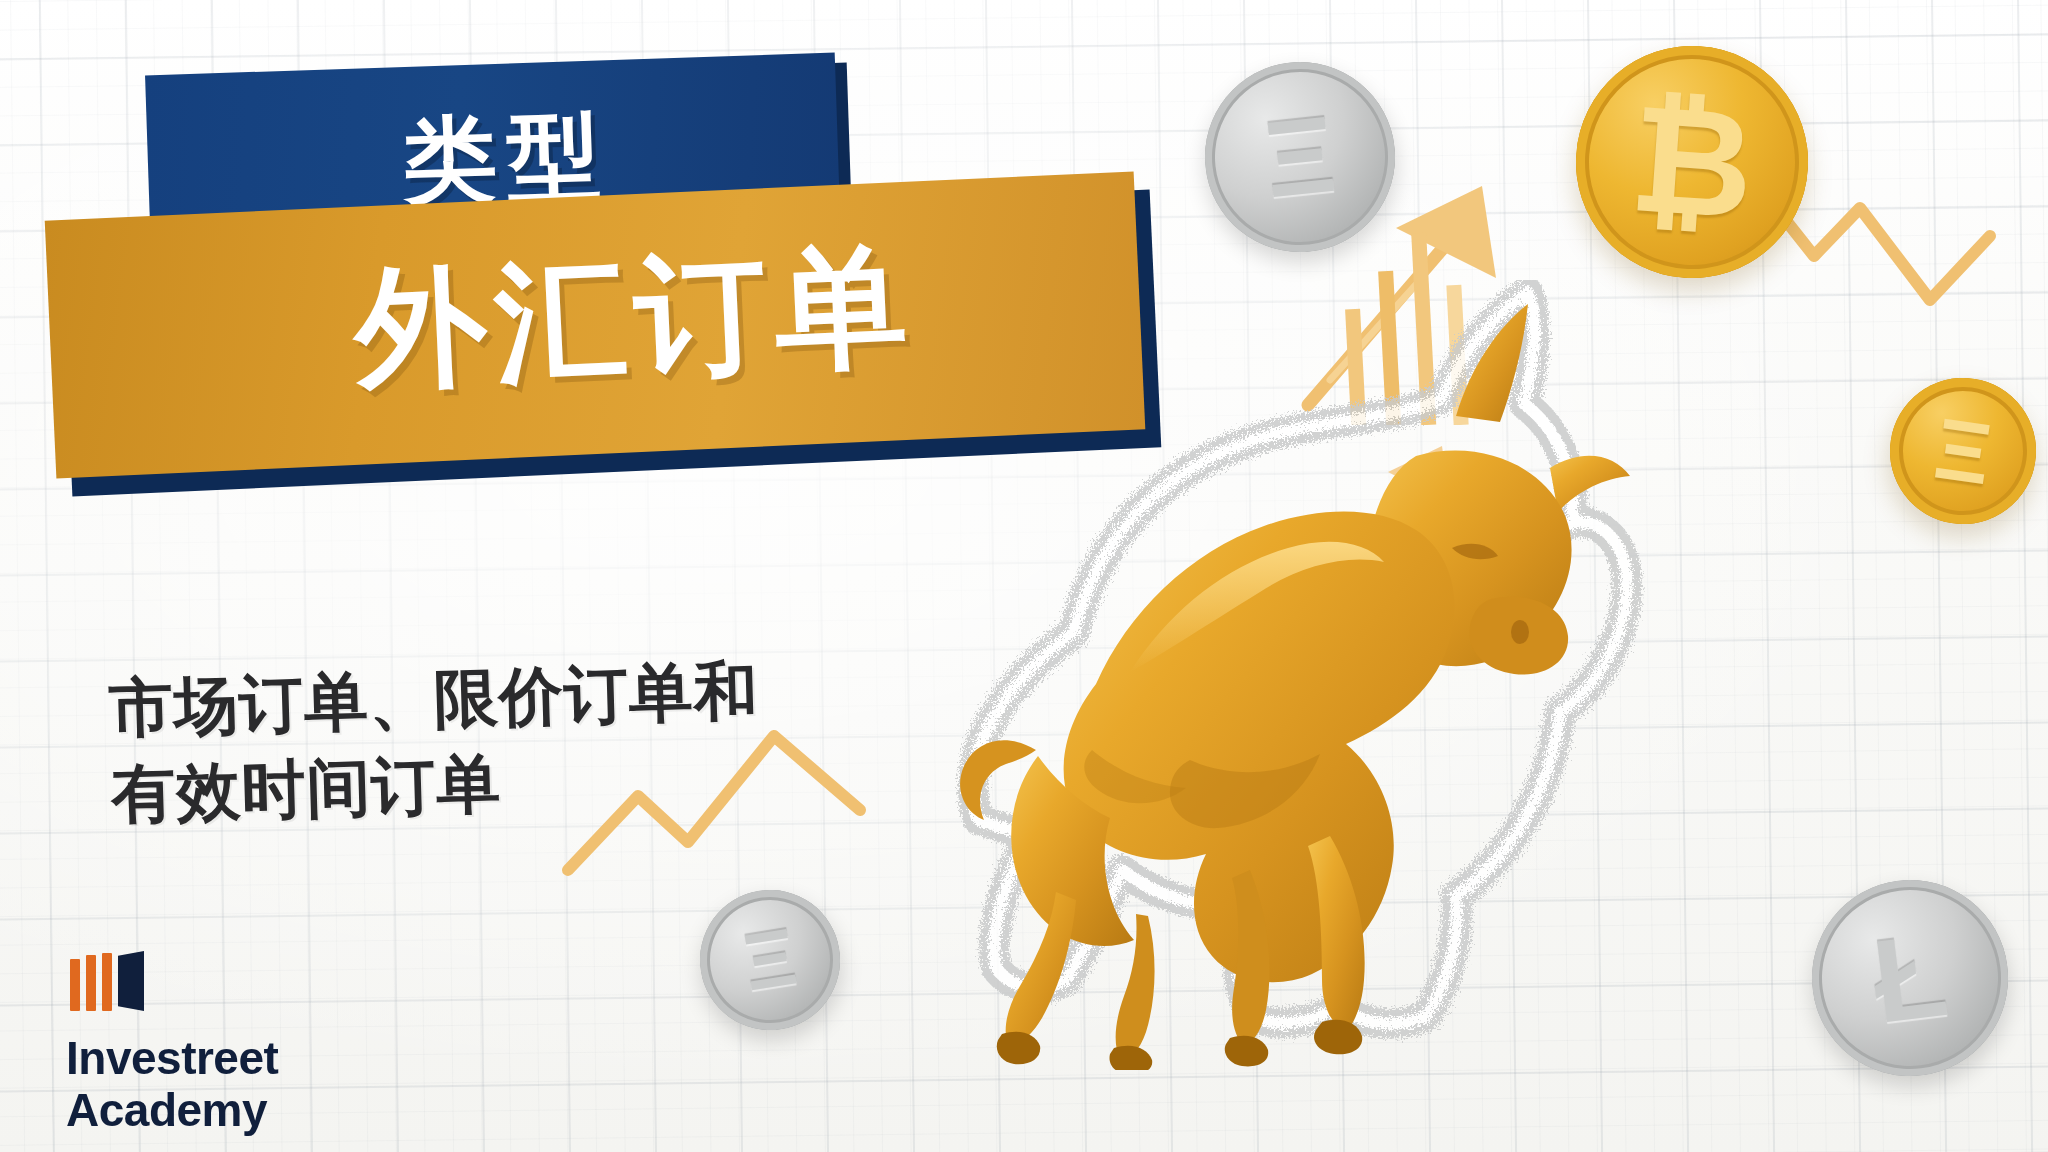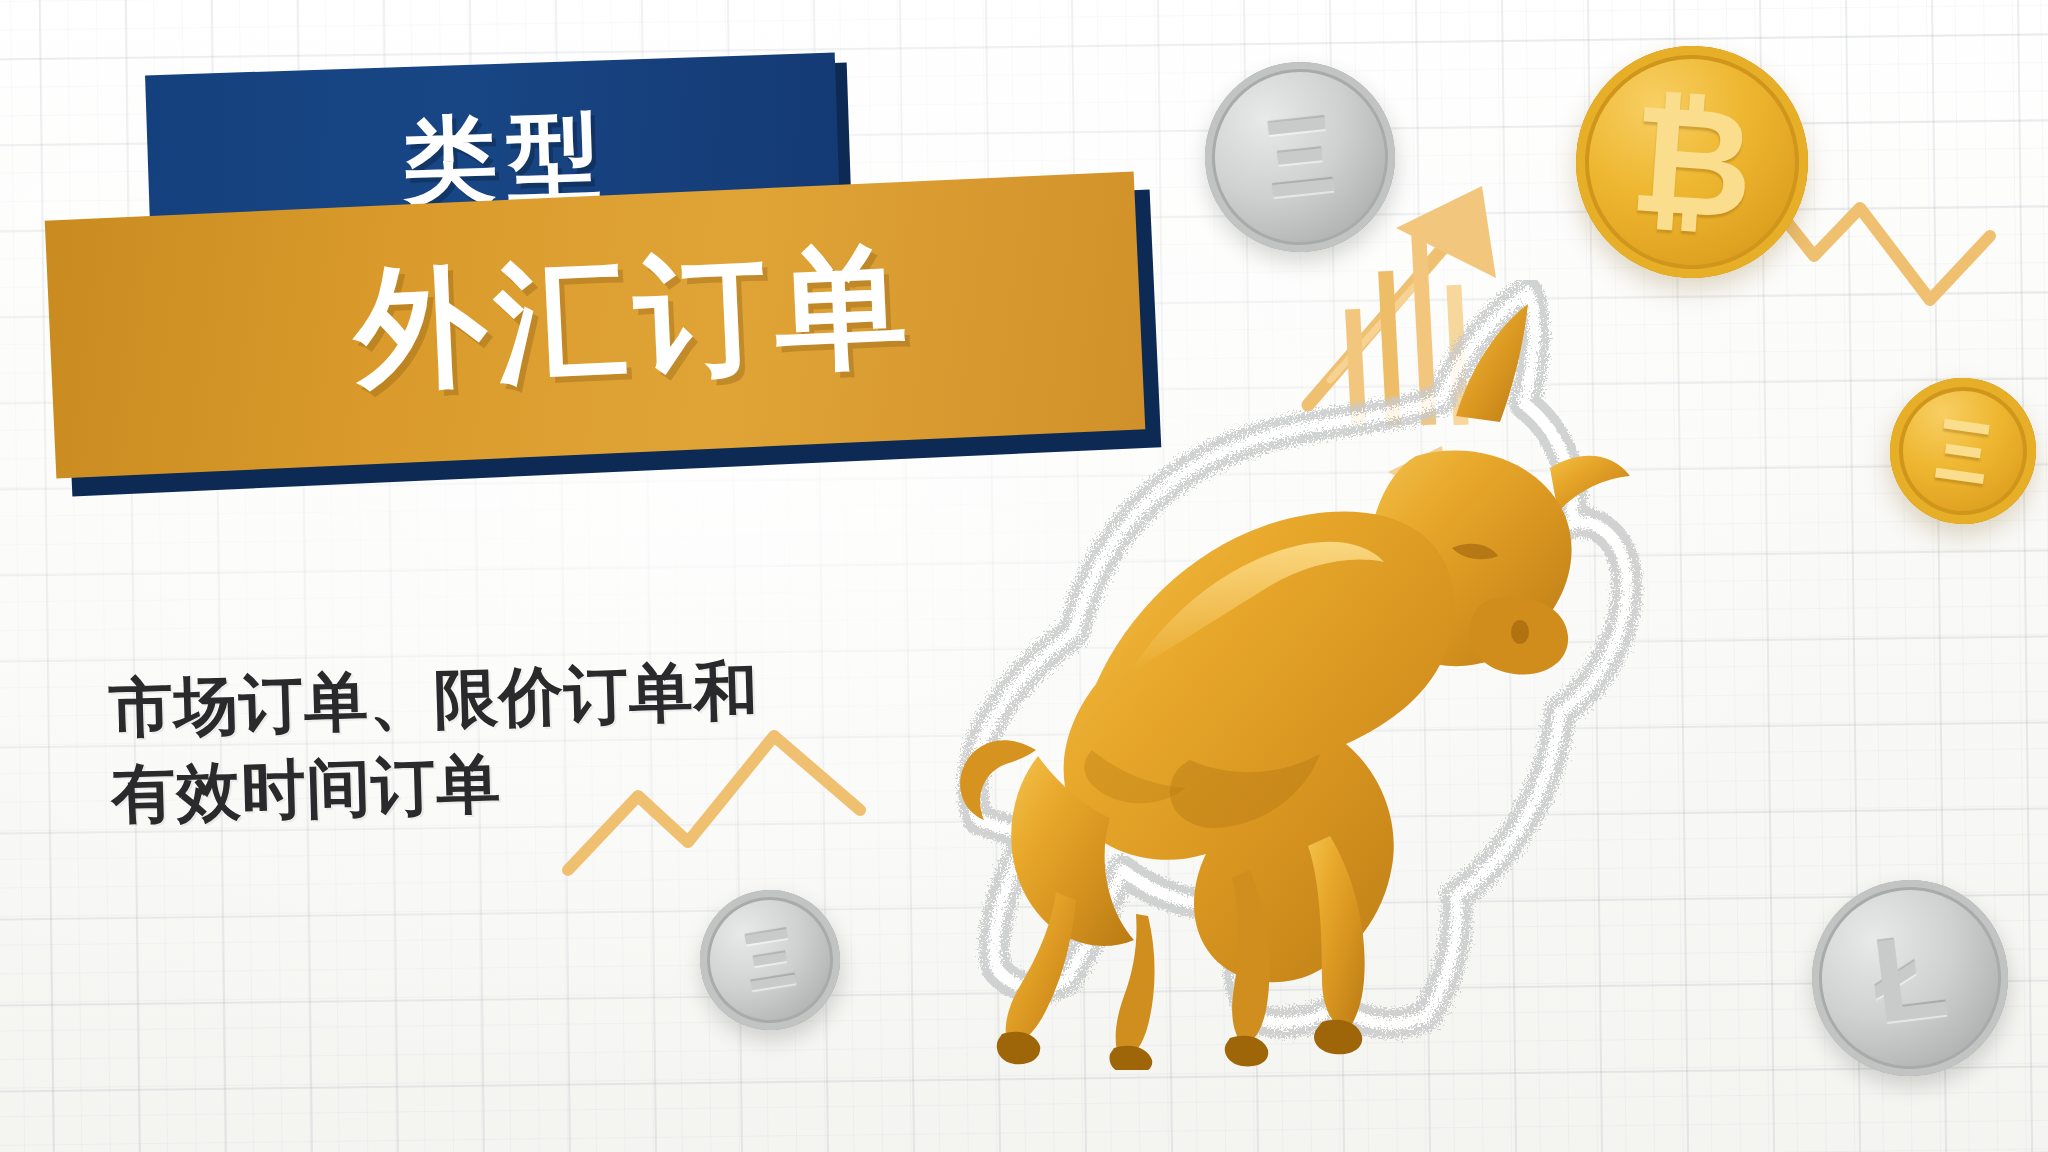--- a/index.html
+++ b/index.html
@@ -349,14 +349,26 @@
     <div class="ribbon" id="ribbon-gold">
       <span class="label">外汇订单</span>
     </div>
   </div>
 
   <div id="subtitle">
     <span class="l1">市场订单、限价订单和</span>
     <span class="l2">有效时间订单</span>
   </div>
 
+  <div id="logo">
+    <div id="logo-mark">
+      <i class="b1"></i>
+        <i class="b2"></i>
+        <i class="b3"></i>
+      <div class="page"></div>
+    </div>
+    <div id="logo-text">
+      <div>Investreet</div>
+      <div>Academy</div>
+    </div>
+  </div>
 
 </div>
 
 </body></html>

